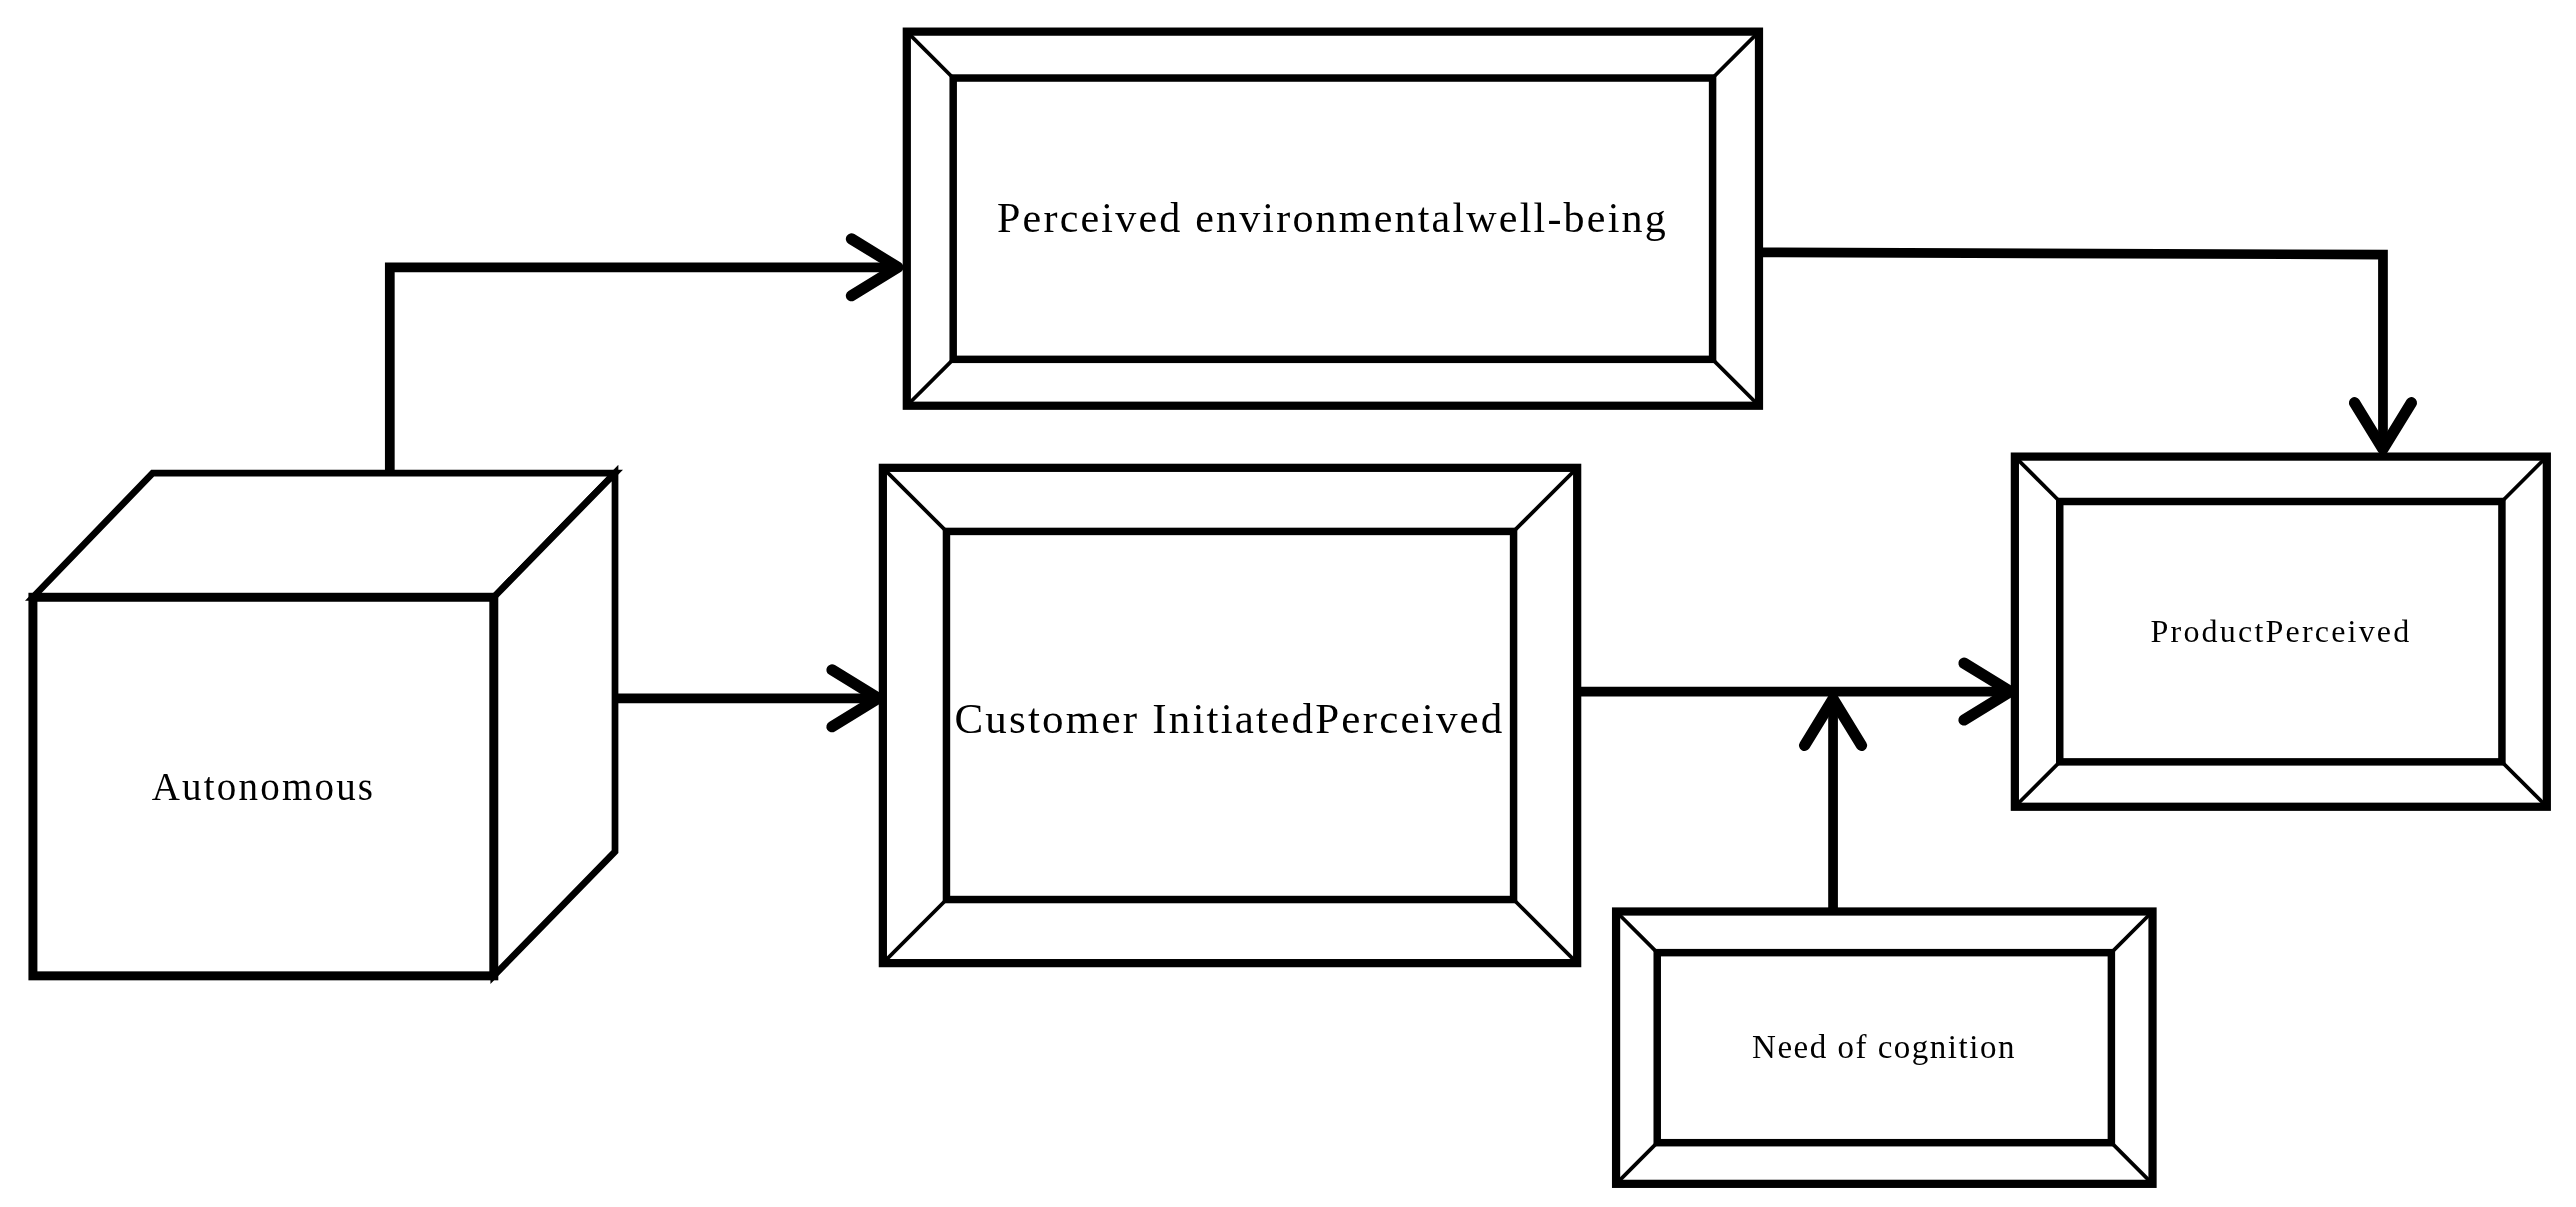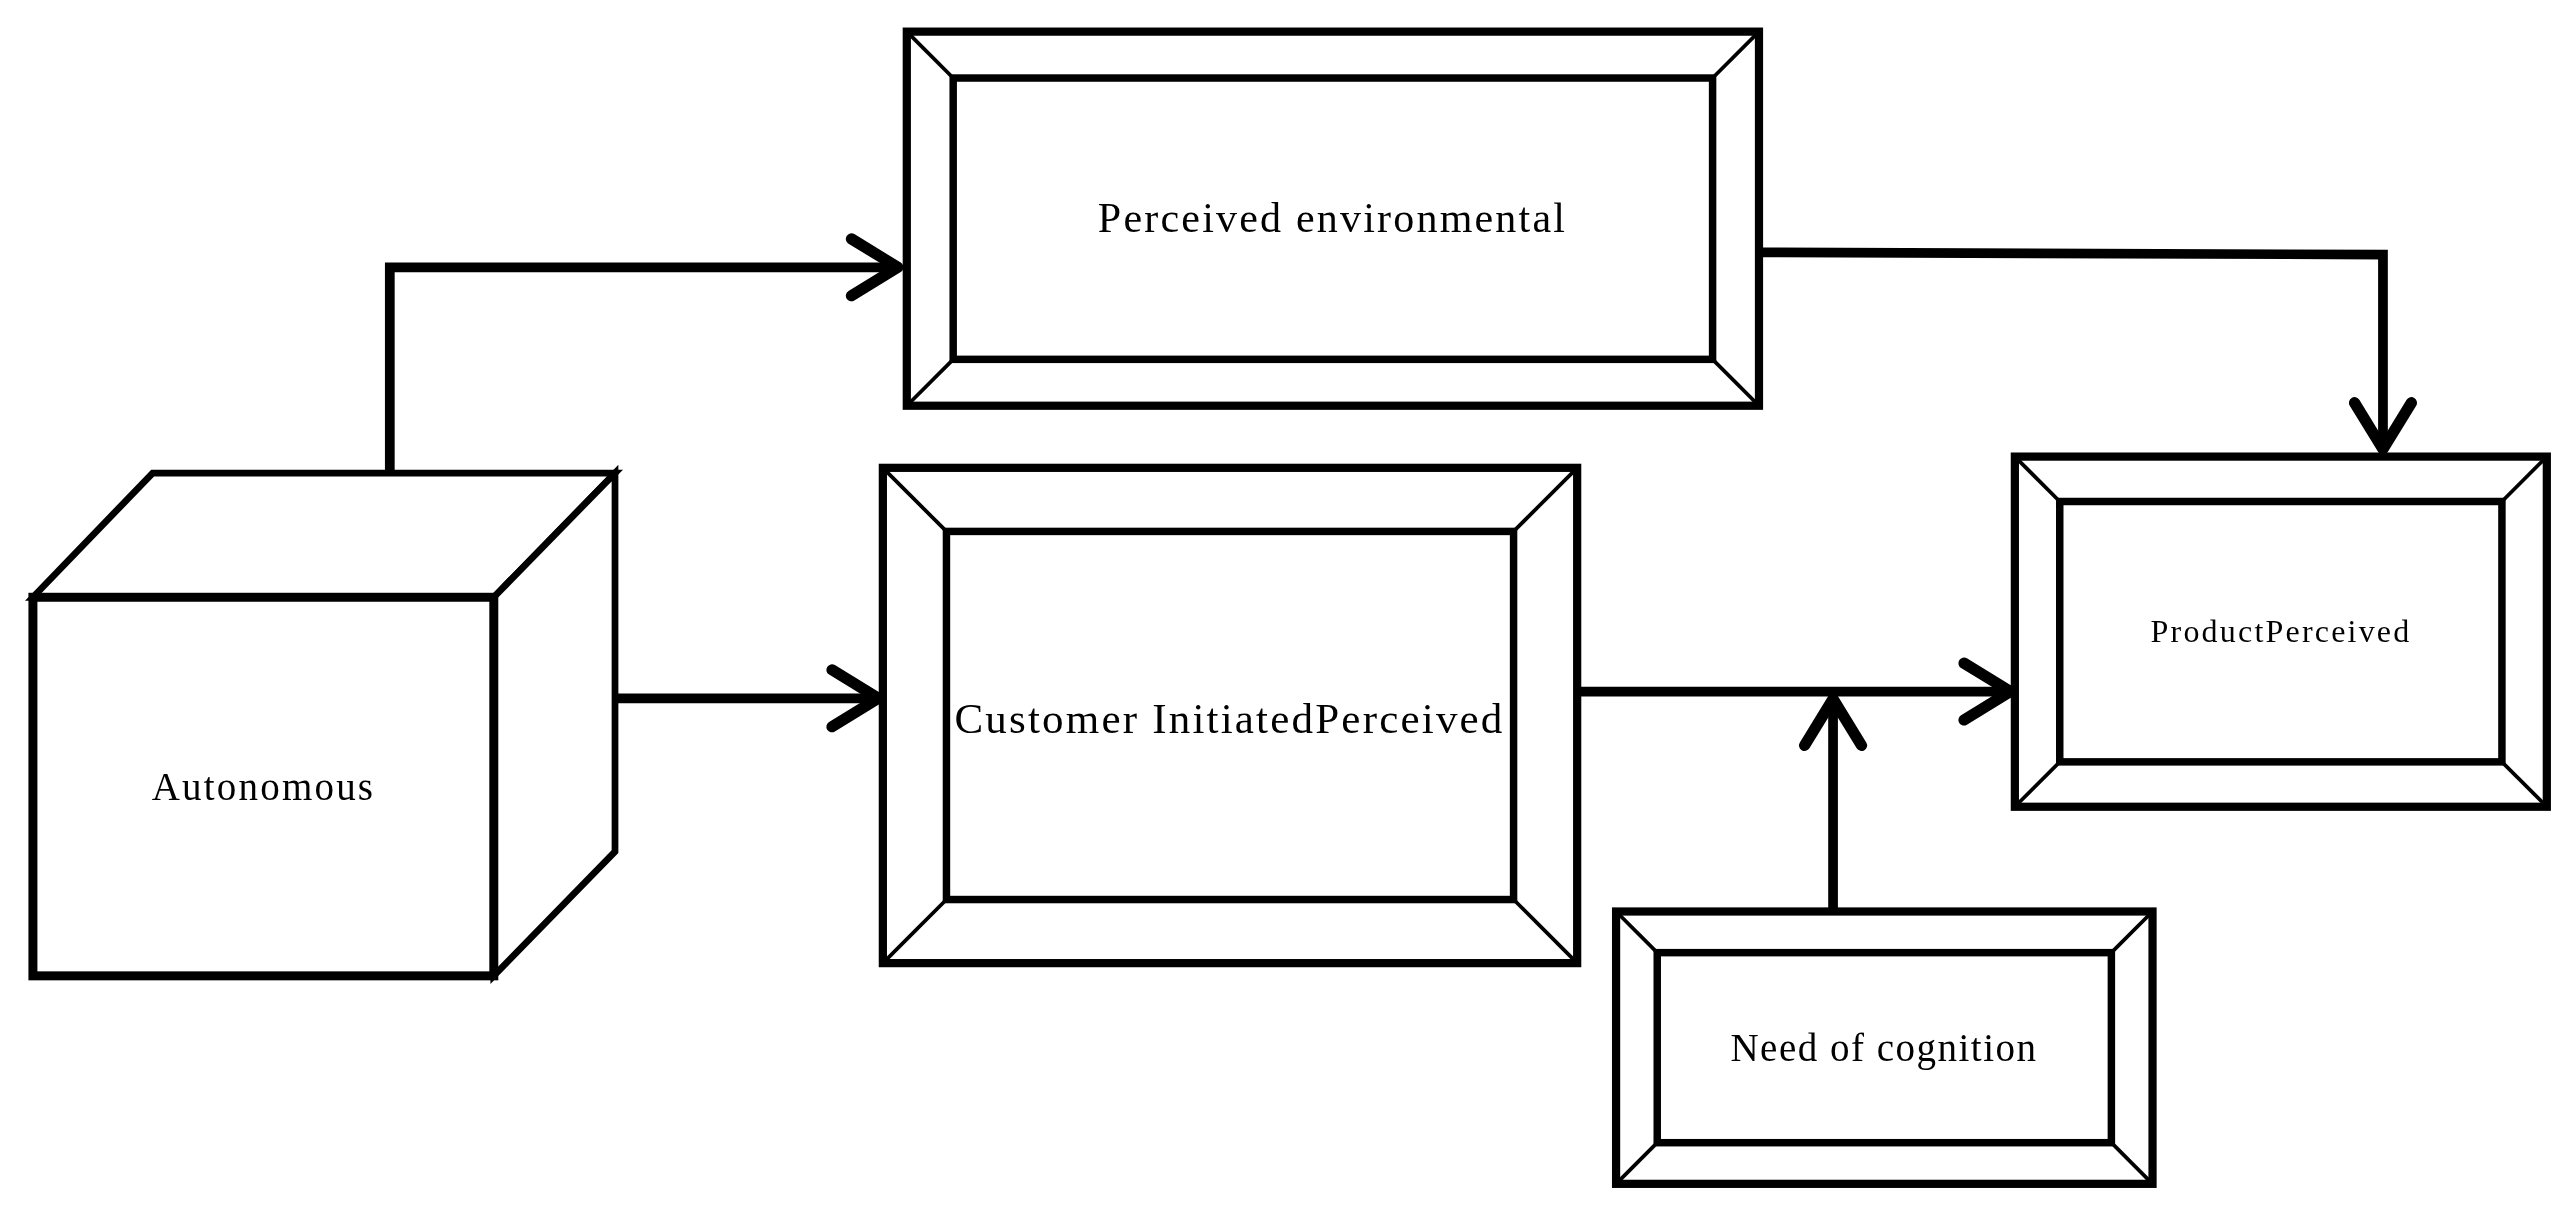--- a/index.html
+++ b/index.html
@@ -39,21 +39,21 @@
     align-items: center;
     text-align: center;
     color: #000000;
     pointer-events: none;
   }
   .label .line { white-space: nowrap; }
   .lbl-perceived  { left: 953px; top: 78px;  width: 759px; height: 281px; font-size: 42px; line-height: 93px; letter-spacing: 2.2px; }
   .lbl-autonomous { left: 33px;   top: 597px;  width: 461px;  height: 379px; font-size: 39px; line-height: 97px; letter-spacing: 2.2px; }
   .lbl-engagement { left: 946px; top: 534px;  width: 567px;  height: 368px; font-size: 43px; line-height: 95px; letter-spacing: 2.2px; }
   .lbl-adoption   { left: 2060px; top: 501px;  width: 442px;  height: 260px; font-size: 32px; line-height: 93px; letter-spacing: 2.2px; }
-  .lbl-need       { left: 1657px; top: 952px; width: 454px;  height: 190px; font-size: 39px; line-height: 45px;  letter-spacing: 1.5px; text-align: right; }
+  .lbl-need       { left: 1657px; top: 952px; width: 454px;  height: 190px; font-size: 33px; line-height: 45px;  letter-spacing: 1.5px; text-align: right; }
 </style>
 </head>
 <body>
 
 <div class="stage">
 
   <svg viewBox="0 0 3443 1614" aria-hidden="true">
 
     <g>
       <polygon class="face" points="44,798 204,632 822,632 660,798"></polygon>
@@ -119,20 +119,21 @@
 
     <g>
       <line class="shaft" x1="2450" y1="1218" x2="2450" y2="938"></line>
       <polyline class="head" points="2412,996 2450,934 2488,996"></polyline>
     </g>
 
   </svg>
 
   <div class="label lbl-perceived">
     <div class="line">Perceived environmental</div>
+    <div class="line">well-being</div>
   </div>
 
   <div class="label lbl-autonomous">
     <div class="line">Autonomous</div>
   </div>
 
   <div class="label lbl-engagement">
     <div class="line">Customer Initiated</div>
     <div class="line">Perceived</div>
   </div>

